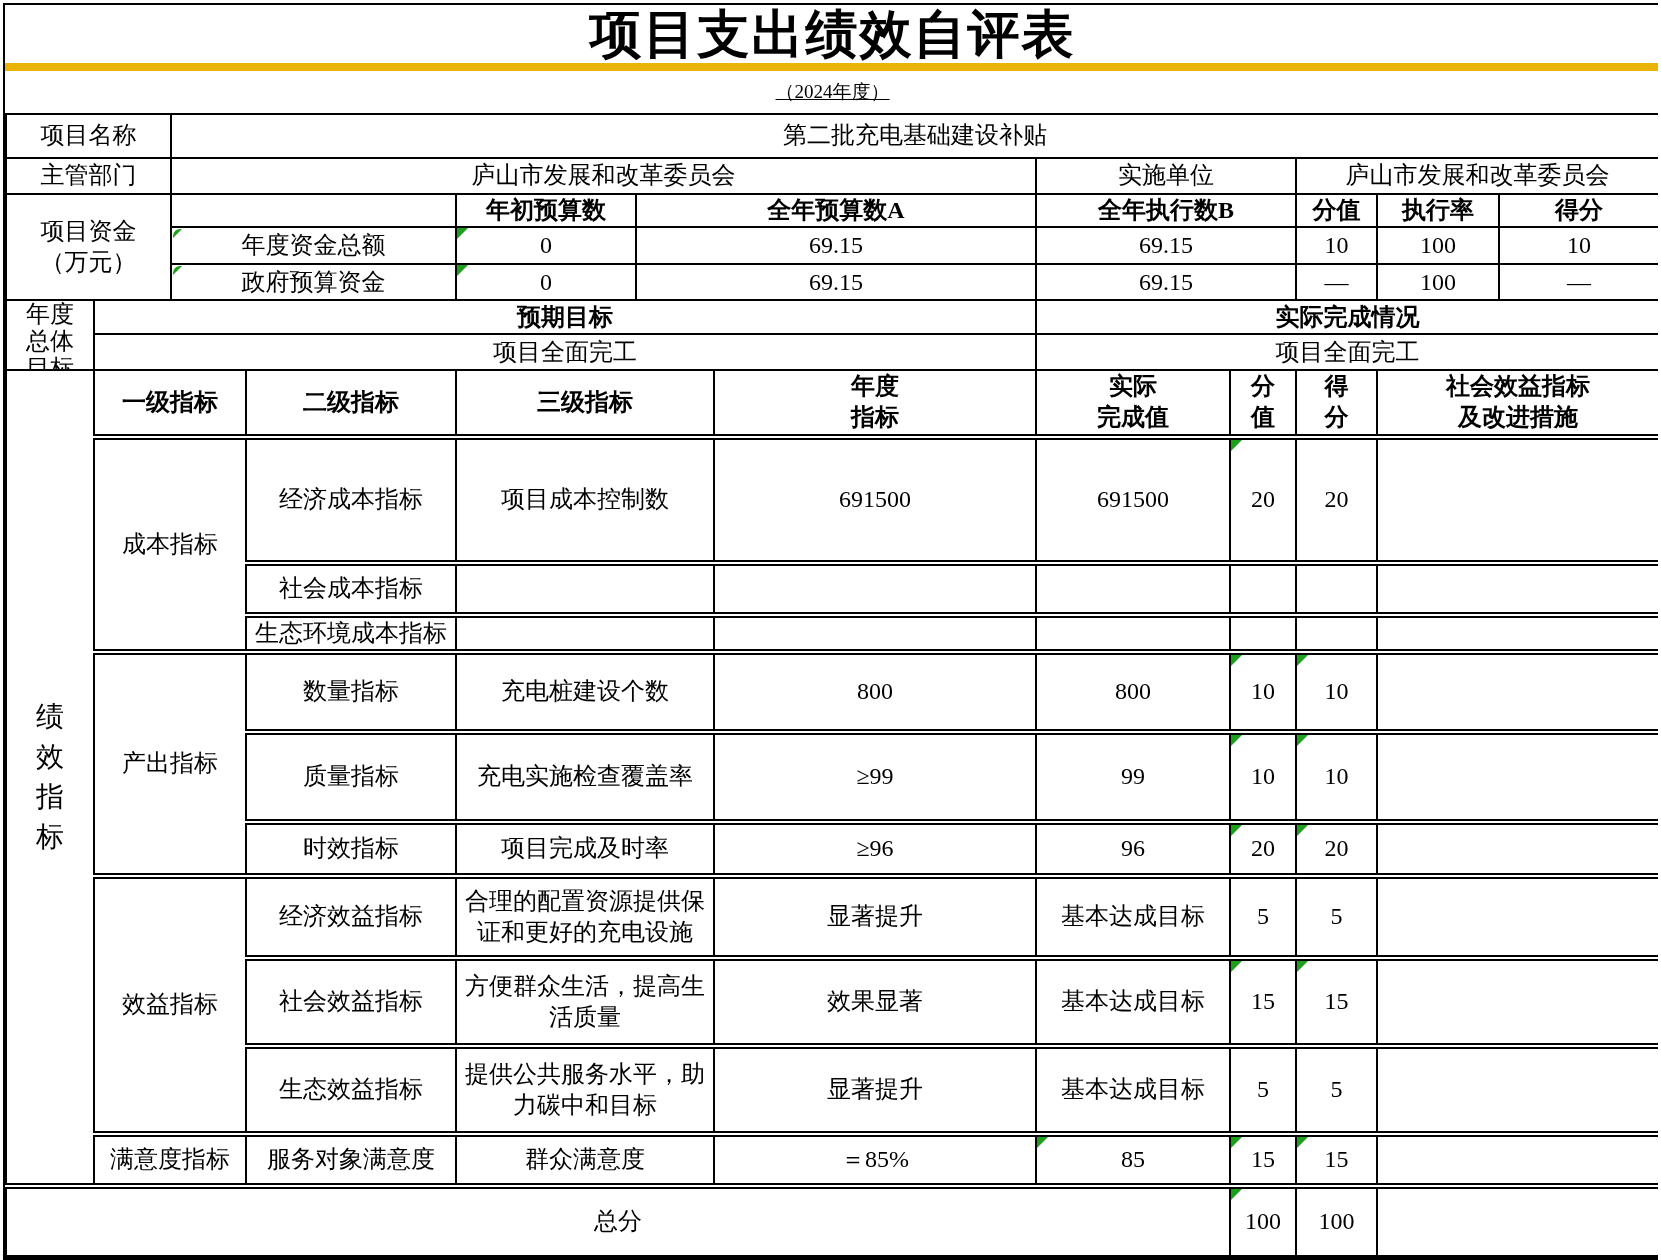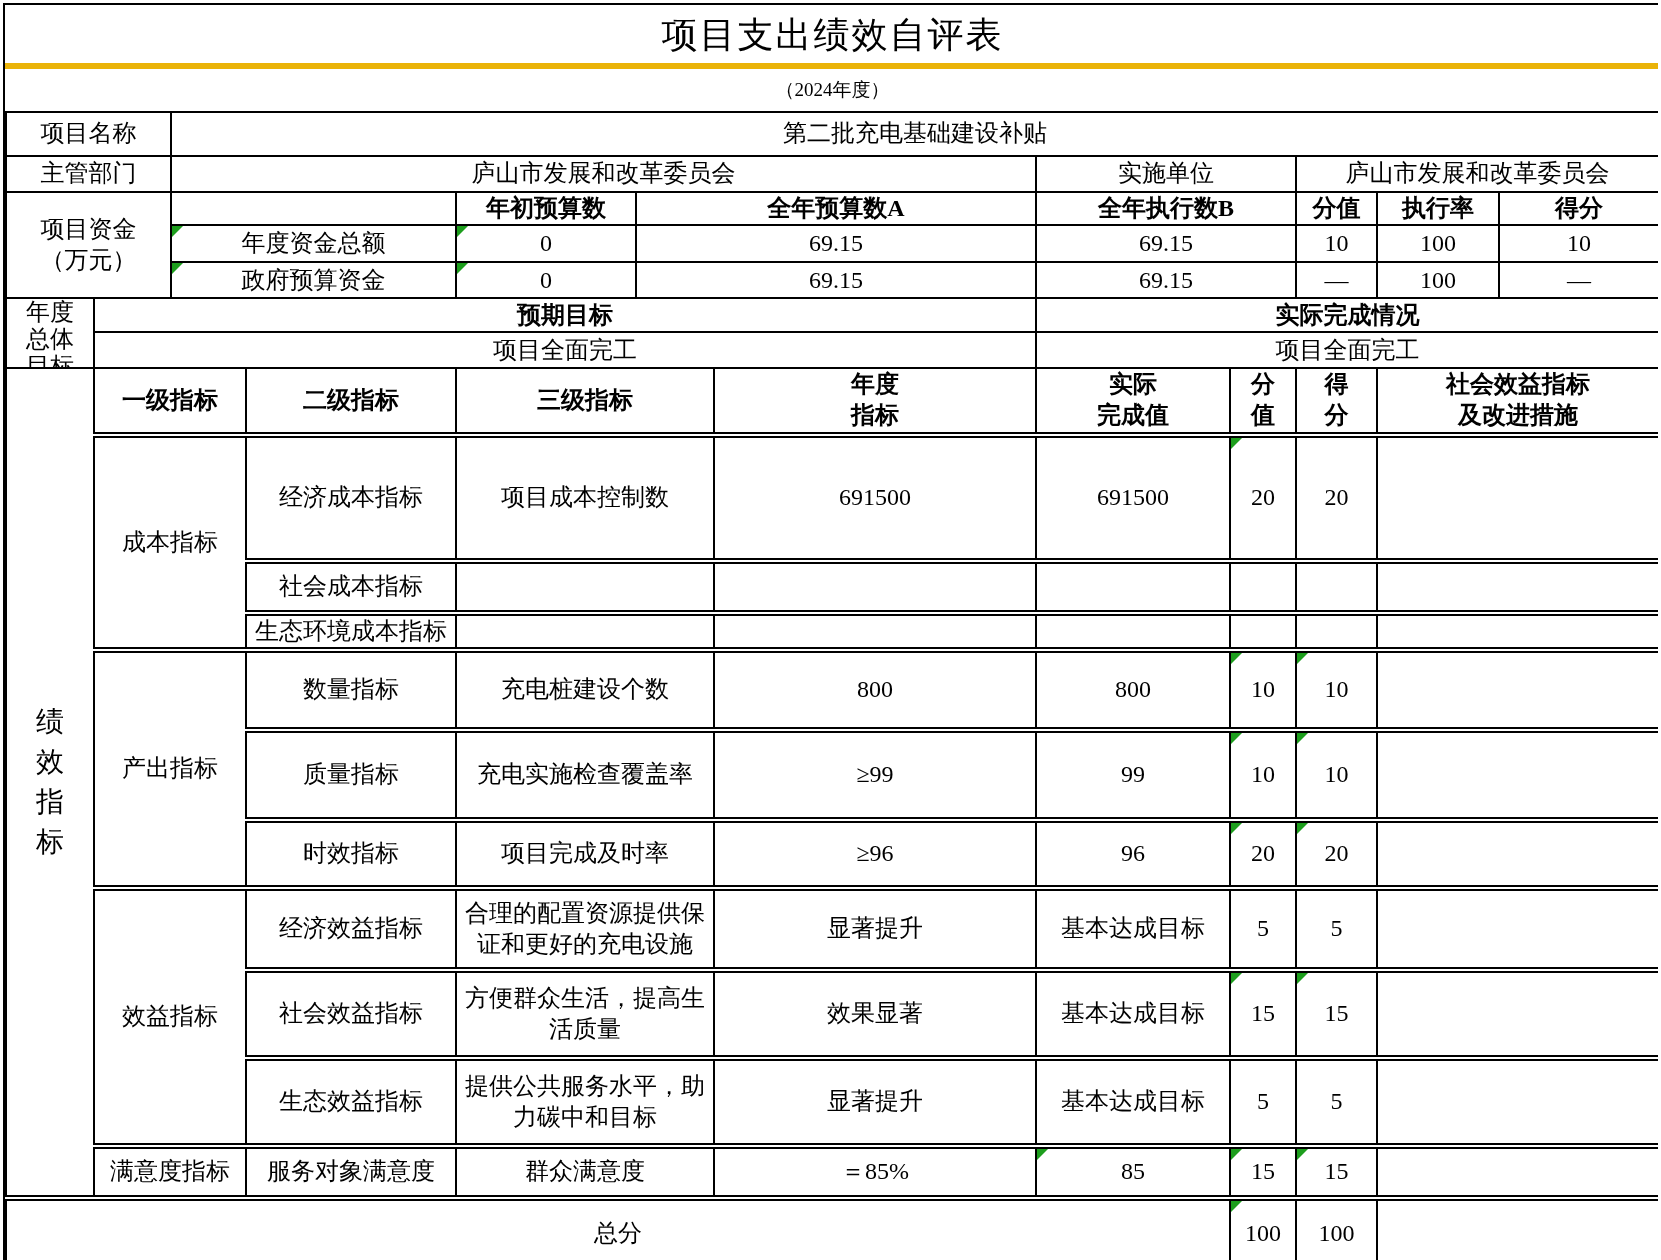--- a/index.html
+++ b/index.html
@@ -6,28 +6,29 @@
   body { margin:3px; font-family:"Liberation Serif","DejaVu Serif",serif; color:#000; }
   .sheet {
     display:inline-block;
     border:2px solid #000;
     border-bottom:10px solid #000;
     background:#fff;
   }
   .title {
     height:58px; line-height:60px;
     text-align:center;
-    font-size:36px; font-weight:normal;
-    border-bottom:6px solid #eab308;
+    font-size:52px; font-weight:bold;
+    border-bottom:8px solid #eab308;
     letter-spacing:2px;
   }
   .subtitle {
     height:42px; line-height:42px;
     text-align:center;
     font-size:19px;
+    text-decoration:underline;
   }
   table.grid {
     border-collapse:collapse;
     table-layout:fixed;
     width:1653px;
   }
   table.grid td {
     border:2px solid #000;
     text-align:center;
     vertical-align:middle;
@@ -38,21 +39,21 @@
     line-height:1.3;
   }
   
   tr.d > td { border-top:6px double #000; }
 
   .lab  { font-size:26px; }
   .big  { font-size:28px; }
   .hdr  { font-size:25px;font-weight:bold; }
   .small{ font-size:19px; }
   .pre  { white-space:pre-line; }
-  .lft  { text-align:left; padding-left:10px; }
+  .lft  { text-align:left; padding-left:10px;border-radius:9px; }
   .lvl3 { text-align:left; padding:2px 8px 2px 6px; font-size:24px;font-family:Liberation Serif, serif; }
   .goalcell { vertical-align:top; padding:2px 0 0 0; }
   .goalclip { height:68px; overflow:hidden; white-space:pre-line; line-height:27px; font-size:24px; }
   .vertcell { padding:0; }
   .vert { white-space:pre-line; line-height:40px; font-size:28px; display:inline-block; }
 
   
   i.m {
     position:absolute; top:0; left:0; width:0; height:0;
     border-top:11px solid #1d9e1d;
@@ -208,21 +209,21 @@
       <tr style="height:90px" class="d">
         <td>质量指标</td>
         <td colspan="2" class="lvl3">充电实施检查覆盖率</td>
         <td class="big">≥99</td>
         <td class="big">99</td>
         <td class="big"><i class="m"></i><span>10</span></td>
         <td class="big"><i class="m"></i><span>10</span></td>
         <td colspan="2"></td>
       </tr>
 
-      <tr style="height:68px" class="d">
+      <tr style="height:54px" class="d">
         <td>时效指标</td>
         <td colspan="2" class="lvl3">项目完成及时率</td>
         <td class="big">≥96</td>
         <td class="big">96</td>
         <td class="big"><i class="m"></i><span>20</span></td>
         <td class="big"><i class="m"></i><span>20</span></td>
         <td colspan="2"></td>
       </tr>
 
       <tr style="height:82px" class="d">

